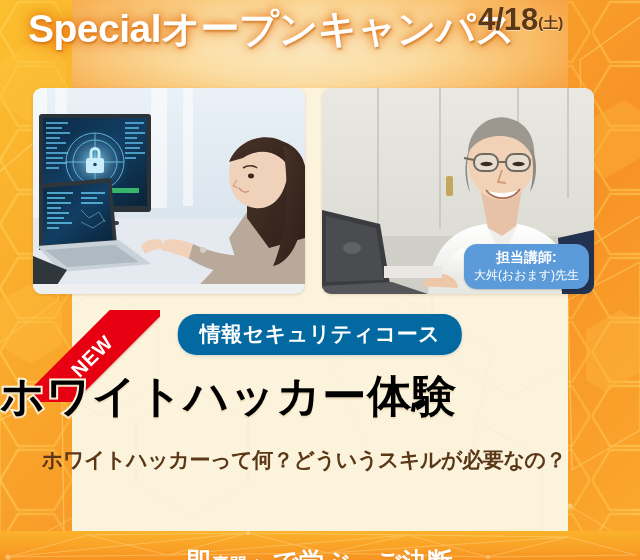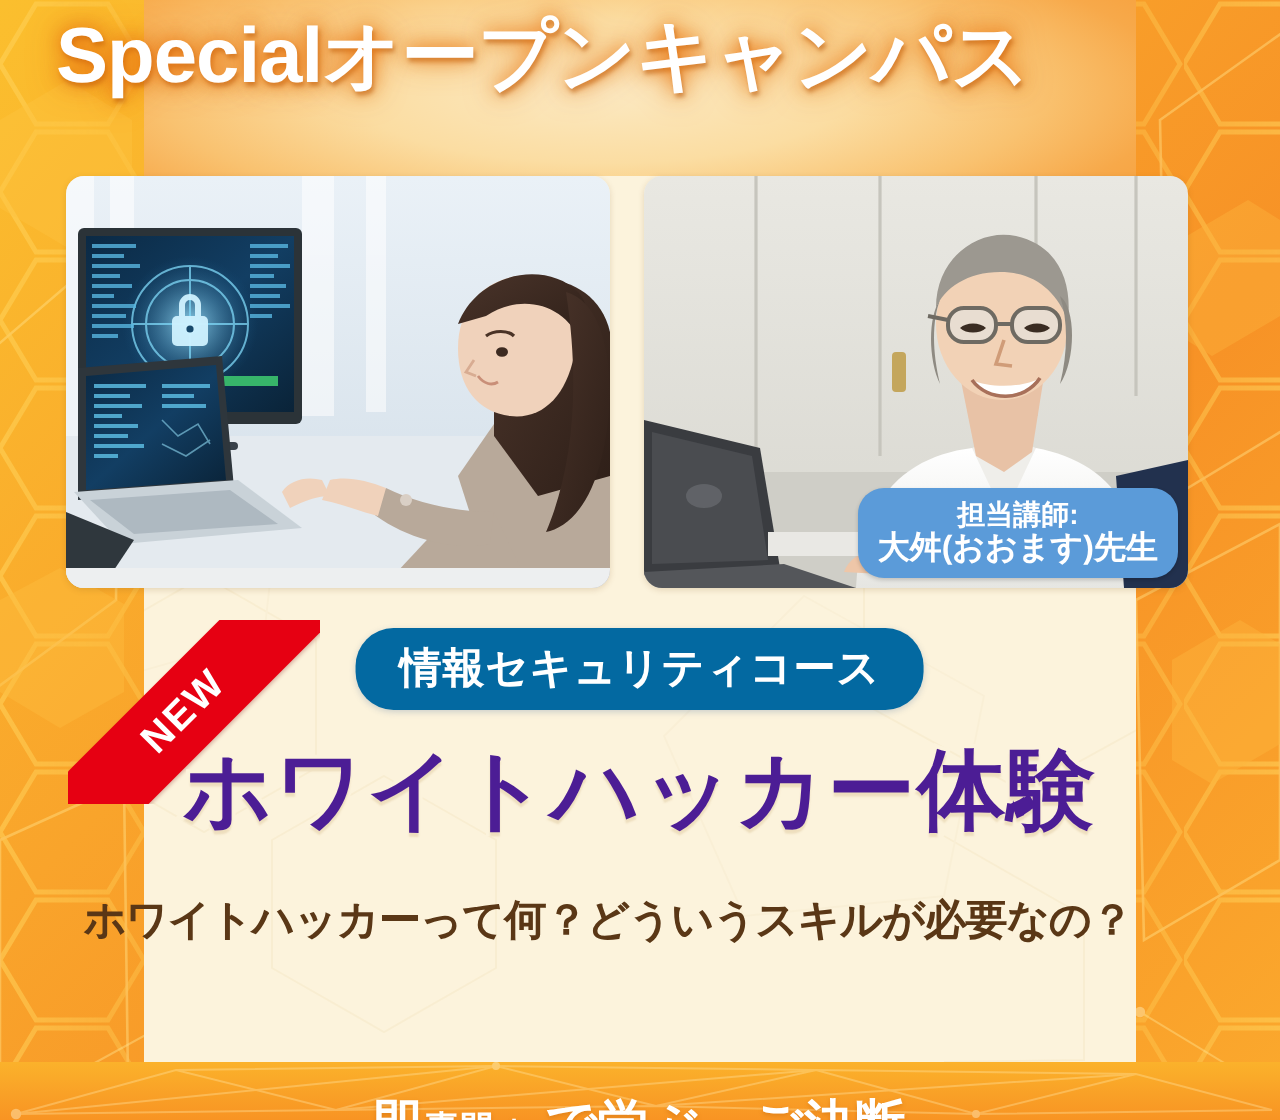--- a/index.html
+++ b/index.html
@@ -74,21 +74,21 @@
   .photo svg{display:block;width:100%;height:100%;}
 
   .tag-teacher{
     position:absolute;right:5px;bottom:5px;
     background:#5B9BD9;color:#fff;border-radius:13px;
     padding:4px 10px 5px 10px;
     text-align:center;line-height:18px;
     box-shadow:0 1px 2px rgba(0,0,0,.18);
   }
   .tag-teacher .l1{display:block;font-size:14px;font-weight:bold;}
-  .tag-teacher .l2{display:block;font-size:16px;font-weight:bold;white-space:nowrap;}
+  .tag-teacher .l2{display:block;font-size:12px;font-weight:normal;white-space:nowrap;}
 
   
   .body-sec{position:absolute;left:0;top:300px;width:640px;height:231px;z-index:5;}
 
   .ribbon{
     position:absolute;left:34px;top:10px;width:126px;height:92px;overflow:hidden;
   }
   .ribbon .band{
     position:absolute;left:-34px;top:26px;width:184px;height:40px;
     background:#E60012;
@@ -102,22 +102,22 @@
 
   .badge-course{
     position:absolute;left:50%;top:14px;transform:translateX(-50%);
     background:#0369a1;color:#fff;border-radius:19px;
     padding:6px 22px 7px 22px;
     font-size:21px;font-weight:bold;letter-spacing:.5px;white-space:nowrap;
     box-shadow:0 1px 3px rgba(60,100,150,.25);
   }
 
   .main-title{
-    position:absolute;left:0;top:68px;width:640px;text-align:center;
-    font-size:44px;font-weight:bold;color:#4c1d95;
+    position:absolute;left:0;top:68px;width:640px;text-align:left;
+    font-size:44px;font-weight:bold;color:#000000;
     letter-spacing:1px;line-height:56px;white-space:nowrap;
     -webkit-text-stroke:4px #FCF3DC;
     paint-order:stroke fill;
     text-shadow:0 2px 1px rgba(200,170,110,.28);
   }
 
   .sub{
     position:absolute;left:0;width:608px;text-align:center;
     color:#5A3716;font-weight:bold;white-space:nowrap;
   }
@@ -204,20 +204,21 @@
       <g stroke="#F6E9CB" stroke-width="1" fill="none">
         <path d="M330 210 L420 260 L400 360 L300 370 L260 280 Z"></path>
         <path d="M0 100 L70 140 L60 230 L-10 250"></path>
       </g>
     </svg>
   </div>
 
   <div class="header">
     <div class="head-title">Specialオープンキャンパス</div>
     <div class="head-right">
+      <div class="head-date"><span>4/18</span><span class="dow">(土)</span></div>
     </div>
   </div>
 
   <div class="photos">
 
     <div class="photo left">
       <svg viewBox="0 0 272 206" preserveAspectRatio="xMidYMid slice">
         <defs>
           <linearGradient id="roomL" x1="0" y1="0" x2="0" y2="1">
             <stop offset="0" stop-color="#EAF1F7"></stop>

